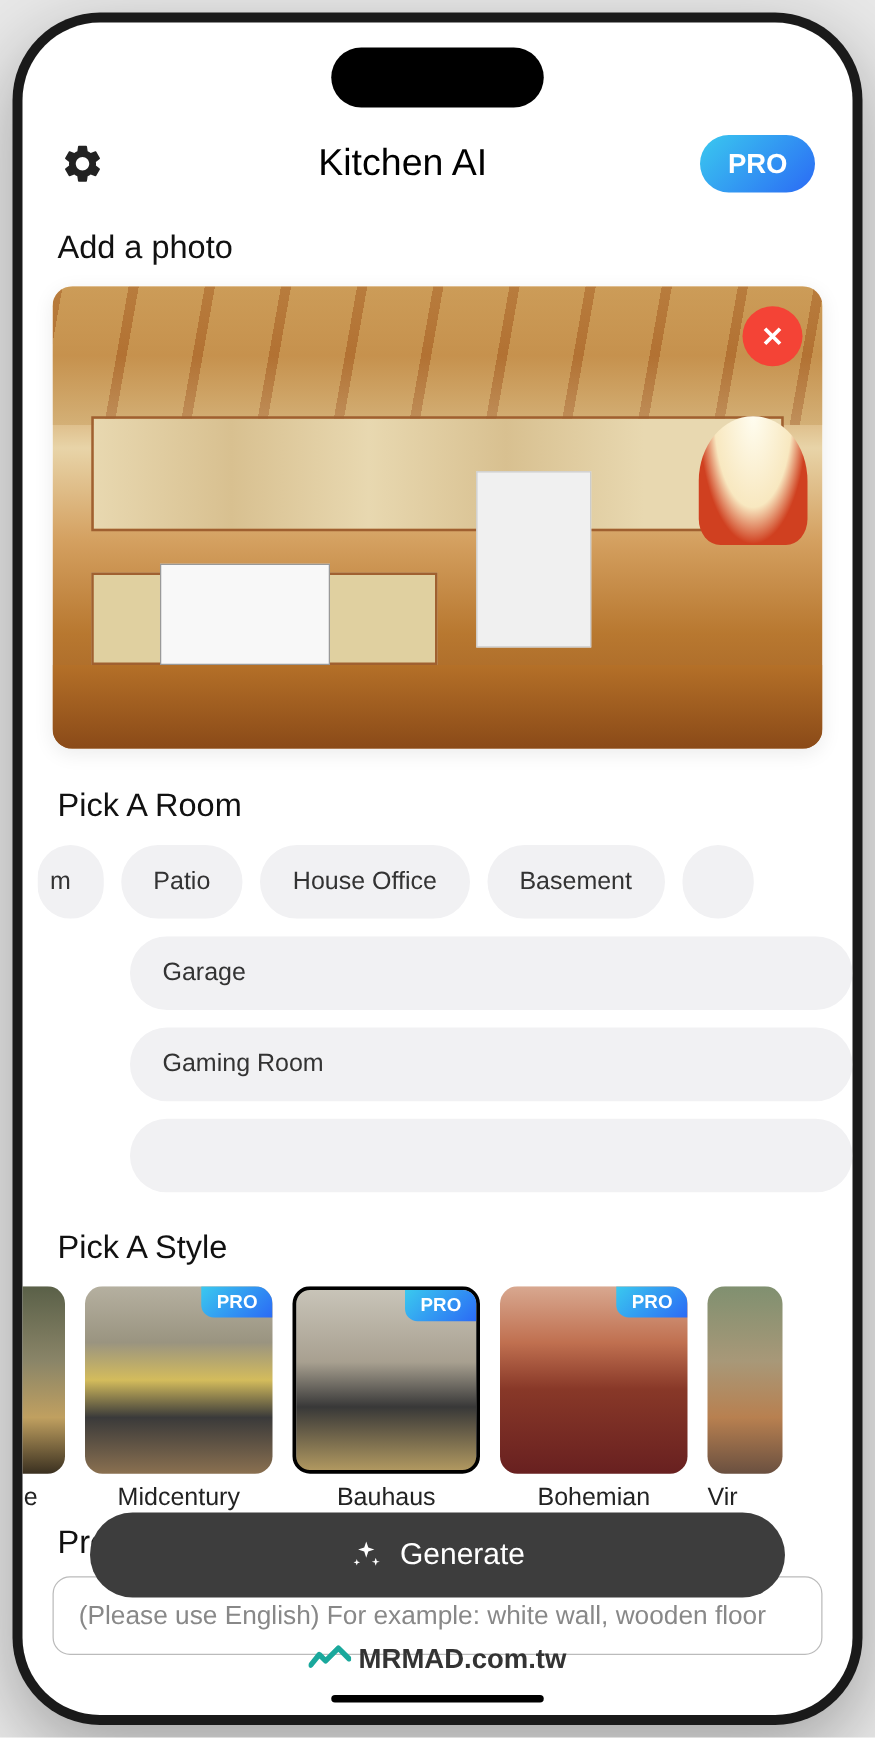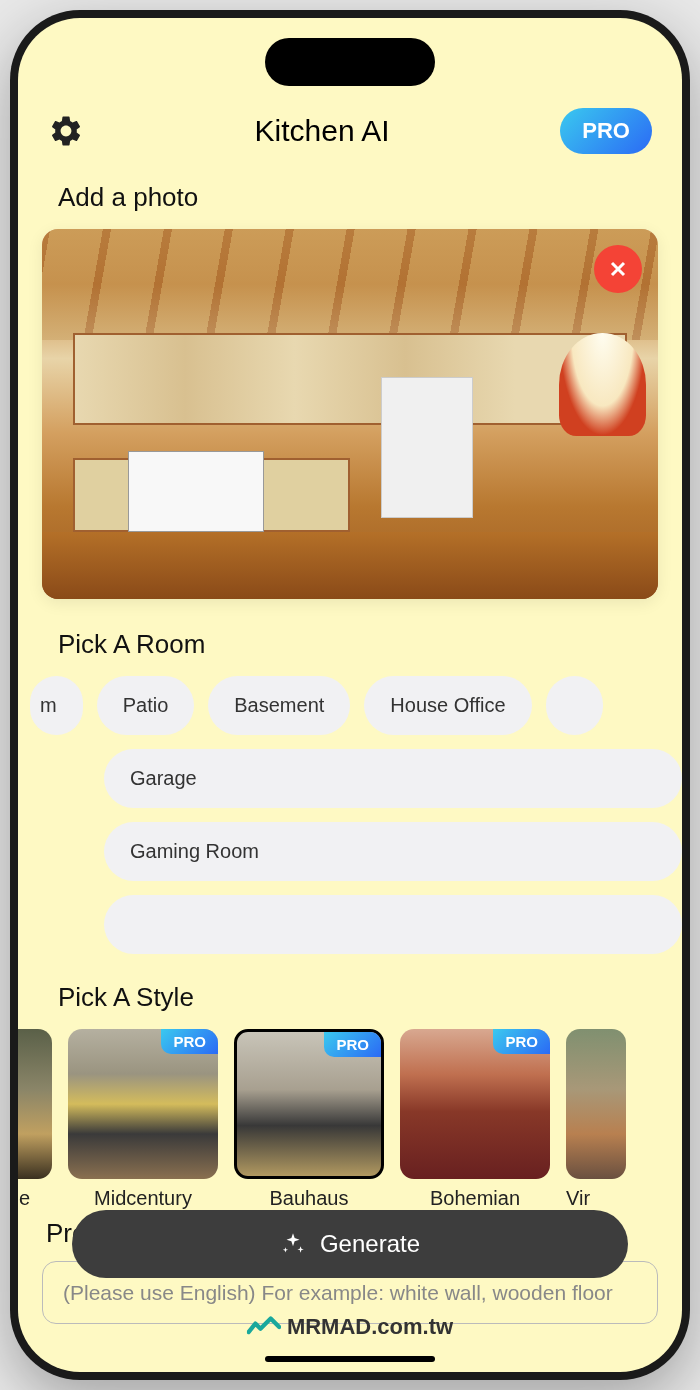--- a/index.html
+++ b/index.html
@@ -10,21 +10,21 @@
   height: 1370px;
   background: #1a1a1a;
   border-radius: 70px;
   padding: 8px;
   box-shadow: 0 20px 60px rgba(0,0,0,0.3);
   position: relative;
 }
 .phone-inner {
   width: 100%;
   height: 100%;
-  background: #fef9c3;
+  background: #ffffff;
   border-radius: 62px;
   overflow: hidden;
   position: relative;
 }
 .dynamic-island {
   position: absolute;
   top: 20px;
   left: 50%;
   transform: translateX(-50%);
   width: 170px;
@@ -51,21 +51,21 @@
 .pro-badge {
   background: linear-gradient(135deg, #3ac9ef, #2b6af5);
   color: #fff;
   font-weight: 700;
   font-size: 22px;
   padding: 10px 22px;
   border-radius: 30px;
   cursor: pointer;
 }
 
-.section-title { font-size: 26px; font-weight: 400; color: #111; margin-bottom: 16px; padding-left: 4px; margin-left: 12px; }
+.section-title { font-size: 26px; font-weight: 400; color: #111; margin-bottom: 16px; padding-left: 4px; }
 
 .photo-card {
   background: #fff;
   border-radius: 16px;
   overflow: hidden;
   box-shadow: 0 4px 16px rgba(0,0,0,0.08);
   position: relative;
   margin-bottom: 30px;
   height: 370px;
 }
@@ -243,22 +243,22 @@
           </svg>
         </div>
       </div>
 
       <div class="section-title">Pick A Room</div>
 
       <div class="room-rows">
         <div class="room-row">
           <div class="room-chip partial-left">m</div>
           <div class="room-chip">Patio</div>
+          <div class="room-chip">House Office</div>
           <div class="room-chip">Basement</div>
-          <div class="room-chip">House Office</div>
           <div class="room-chip">&nbsp;</div>
         </div>
         <div class="room-row" style="padding-left: 74px; flex-direction: column;">
           <div class="room-chip">Garage</div>
           <div class="room-chip">Gaming Room</div>
           <div class="room-chip">&nbsp;</div>
         </div>
       </div>
 
       <div class="section-title">Pick A Style</div>

